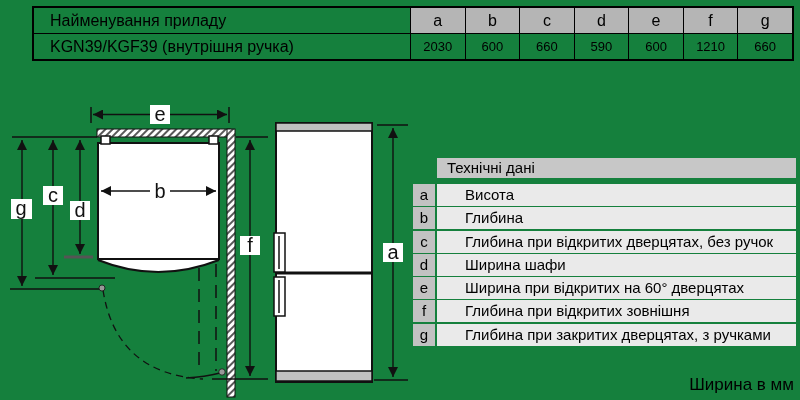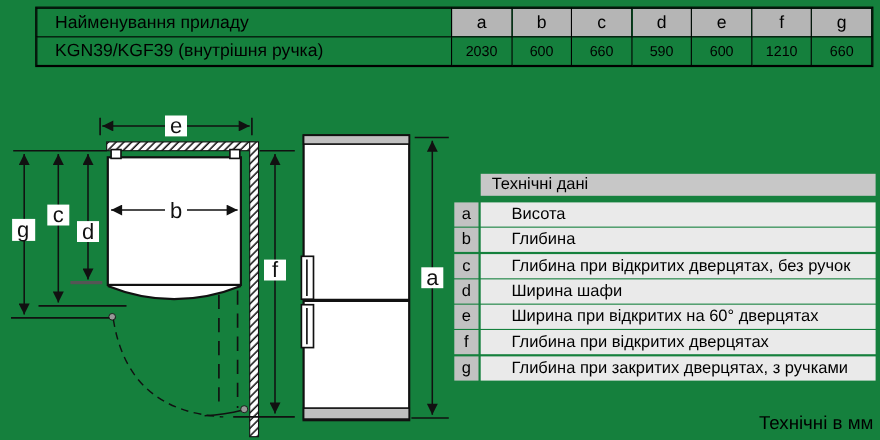--- a/index.html
+++ b/index.html
@@ -198,23 +198,23 @@
     <div class="lrow">
       <div class="lkey">d</div>
       <div class="llabel">Ширина шафи</div>
     </div>
     <div class="lrow">
       <div class="lkey">e</div>
       <div class="llabel">Ширина при відкритих на 60° дверцятах</div>
     </div>
     <div class="lrow">
       <div class="lkey">f</div>
-      <div class="llabel">Глибина при відкритих дверцятах</div>
+      <div class="llabel">Глибина при відкритих зовнішня</div>
     </div>
     <div class="lrow">
       <div class="lkey">g</div>
       <div class="llabel">Глибина при закритих дверцятах, з ручками</div>
     </div>
   </div>
 
-  <div id="footer-note">Технічні в мм</div>
+  <div id="footer-note">Ширина в мм</div>
 
 </div>
 
 </body></html>

